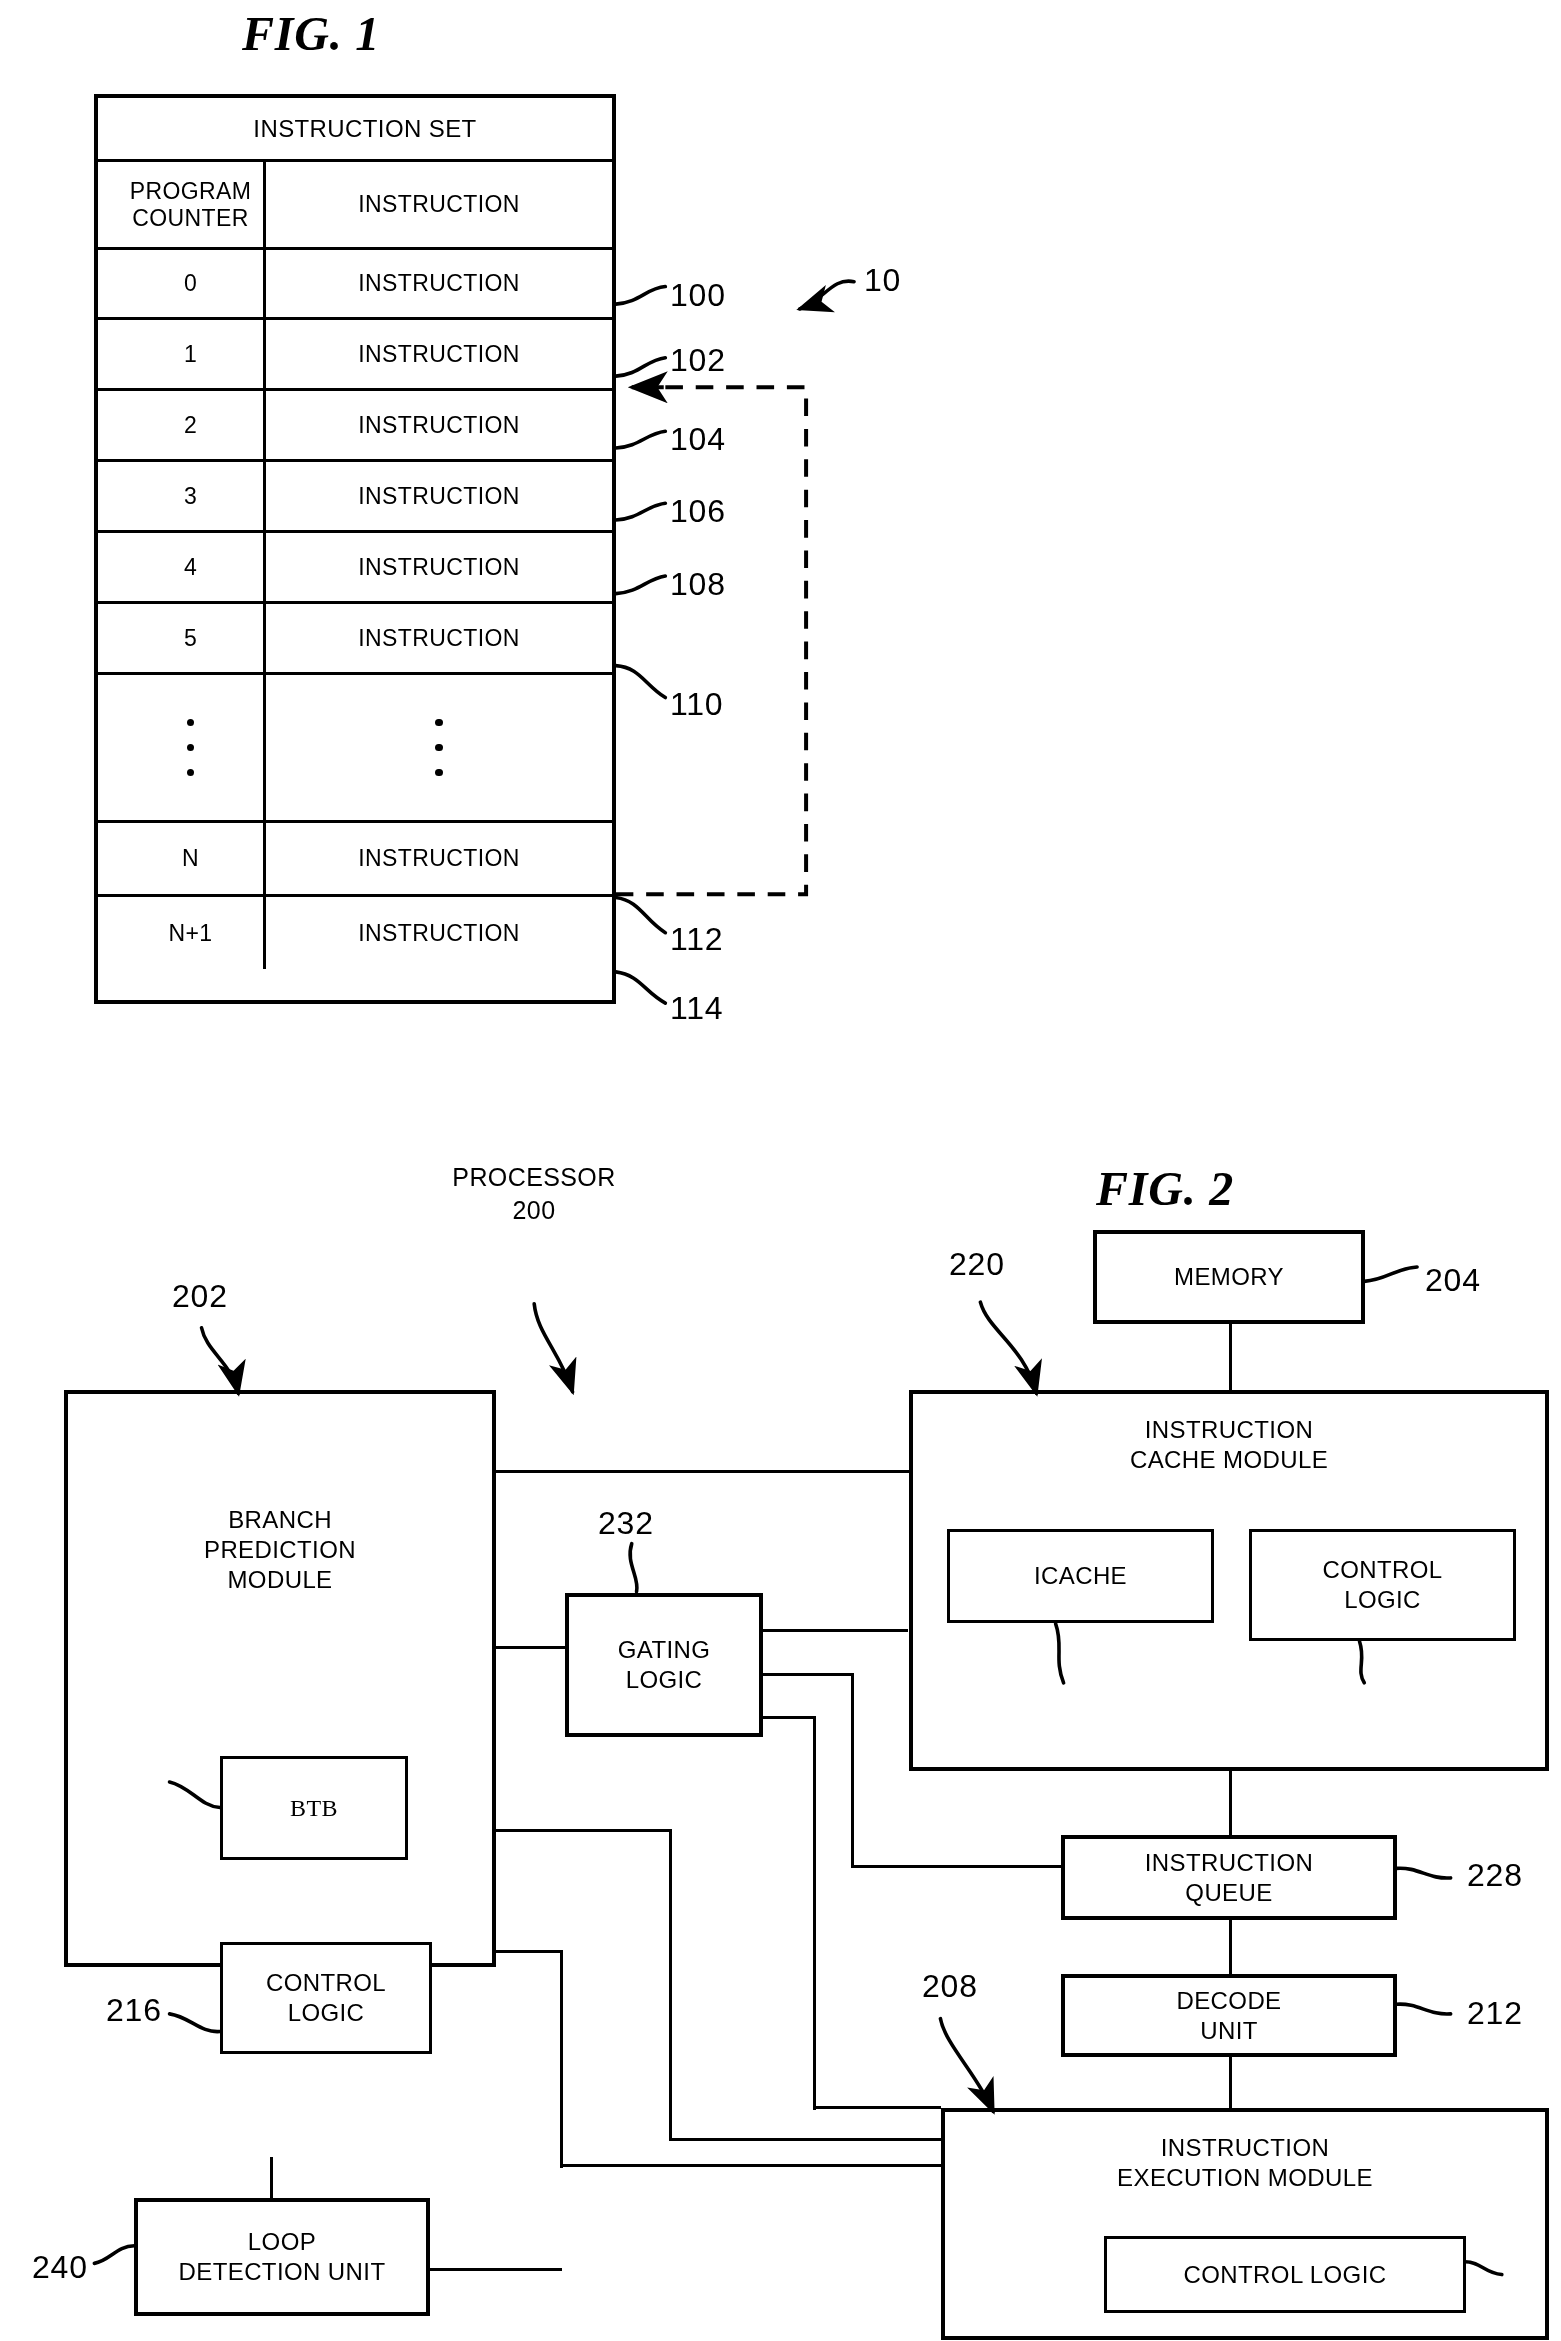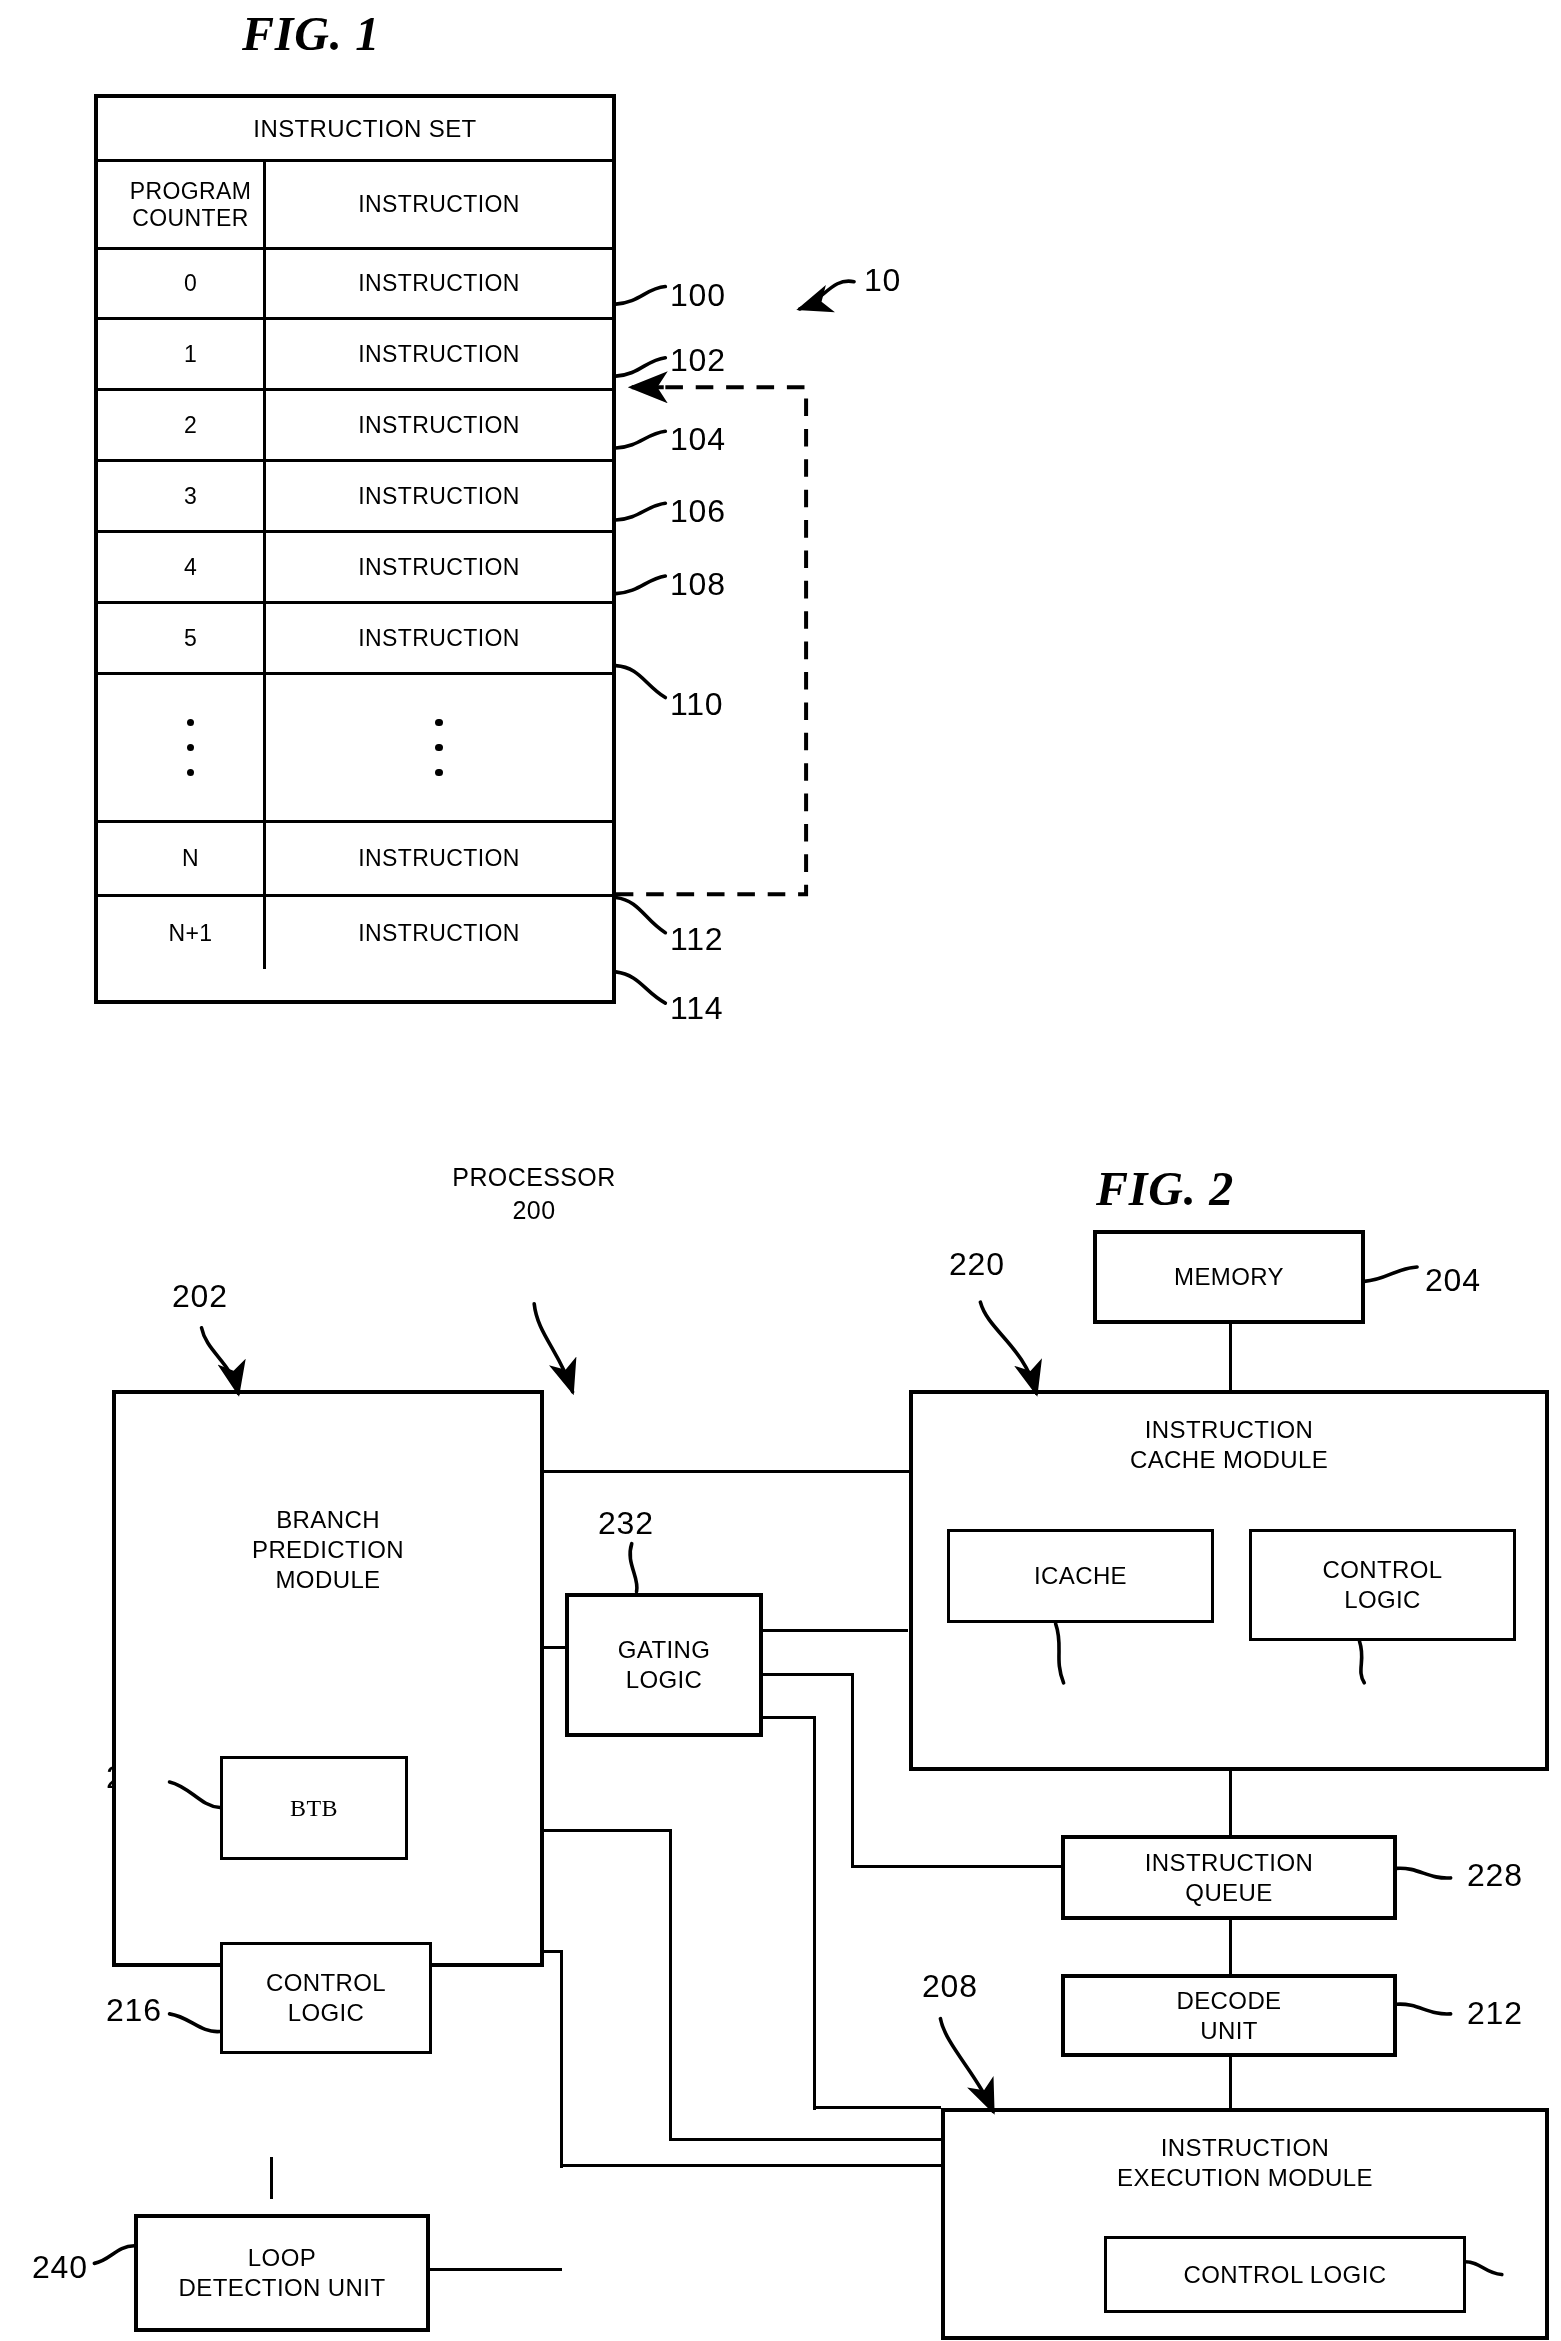--- a/index.html
+++ b/index.html
@@ -168,21 +168,21 @@
 
   <div class="w wv" style="left:1229px;top:1918px;width:3.2px;height:58px;"></div>
 
   <div class="w wv" style="left:1229px;top:2056px;width:3.2px;height:54px;"></div>
 
   <div class="bx" style="left:1093px;top:1230px;width:272px;height:94px;">
     <span>MEMORY</span>
   </div>
   <div class="ref" style="left:1425px;top:1262px;">204</div>
 
-  <div class="bx big" style="left:64px;top:1390px;width:432px;height:577px;margin-left:48px;">
+  <div class="bx big" style="left:64px;top:1390px;width:432px;height:577px;">
     <span style="width:100%;margin-top:90px;">
       <span>BRANCH</span><br>
       <span>PREDICTION</span><br>
       <span>MODULE</span>
     </span>
   </div>
   <div class="ref" style="left:172px;top:1278px;">202</div>
 
   <div class="bx inner" style="left:220px;top:1756px;width:188px;height:104px;font-family:Liberation Serif, serif;">
     <span>BTB</span>
@@ -250,21 +250,21 @@
       <span>EXECUTION MODULE</span>
     </span>
   </div>
   <div class="ref" style="left:902px;top:1968px;margin-left:20px;">208</div>
 
   <div class="bx inner" style="left:1104px;top:2236px;width:362px;height:77px;">
     <span>CONTROL LOGIC</span>
   </div>
   <div class="ref" style="left:1493px;top:2256px;">230</div>
 
-  <div class="bx" style="left:134px;top:2198px;width:296px;height:118px;margin-top:16px;">
+  <div class="bx" style="left:134px;top:2198px;width:296px;height:118px;">
     <span>
       <span>LOOP</span><br>
       <span>DETECTION UNIT</span>
     </span>
   </div>
   <div class="ref" style="left:32px;top:2249px;">240</div>
 
   <svg class="ov" viewBox="0 0 1952 2928">
     <defs>
       <marker id="ah" markerWidth="12" markerHeight="12" refX="9" refY="4" orient="auto" markerUnits="strokeWidth">

